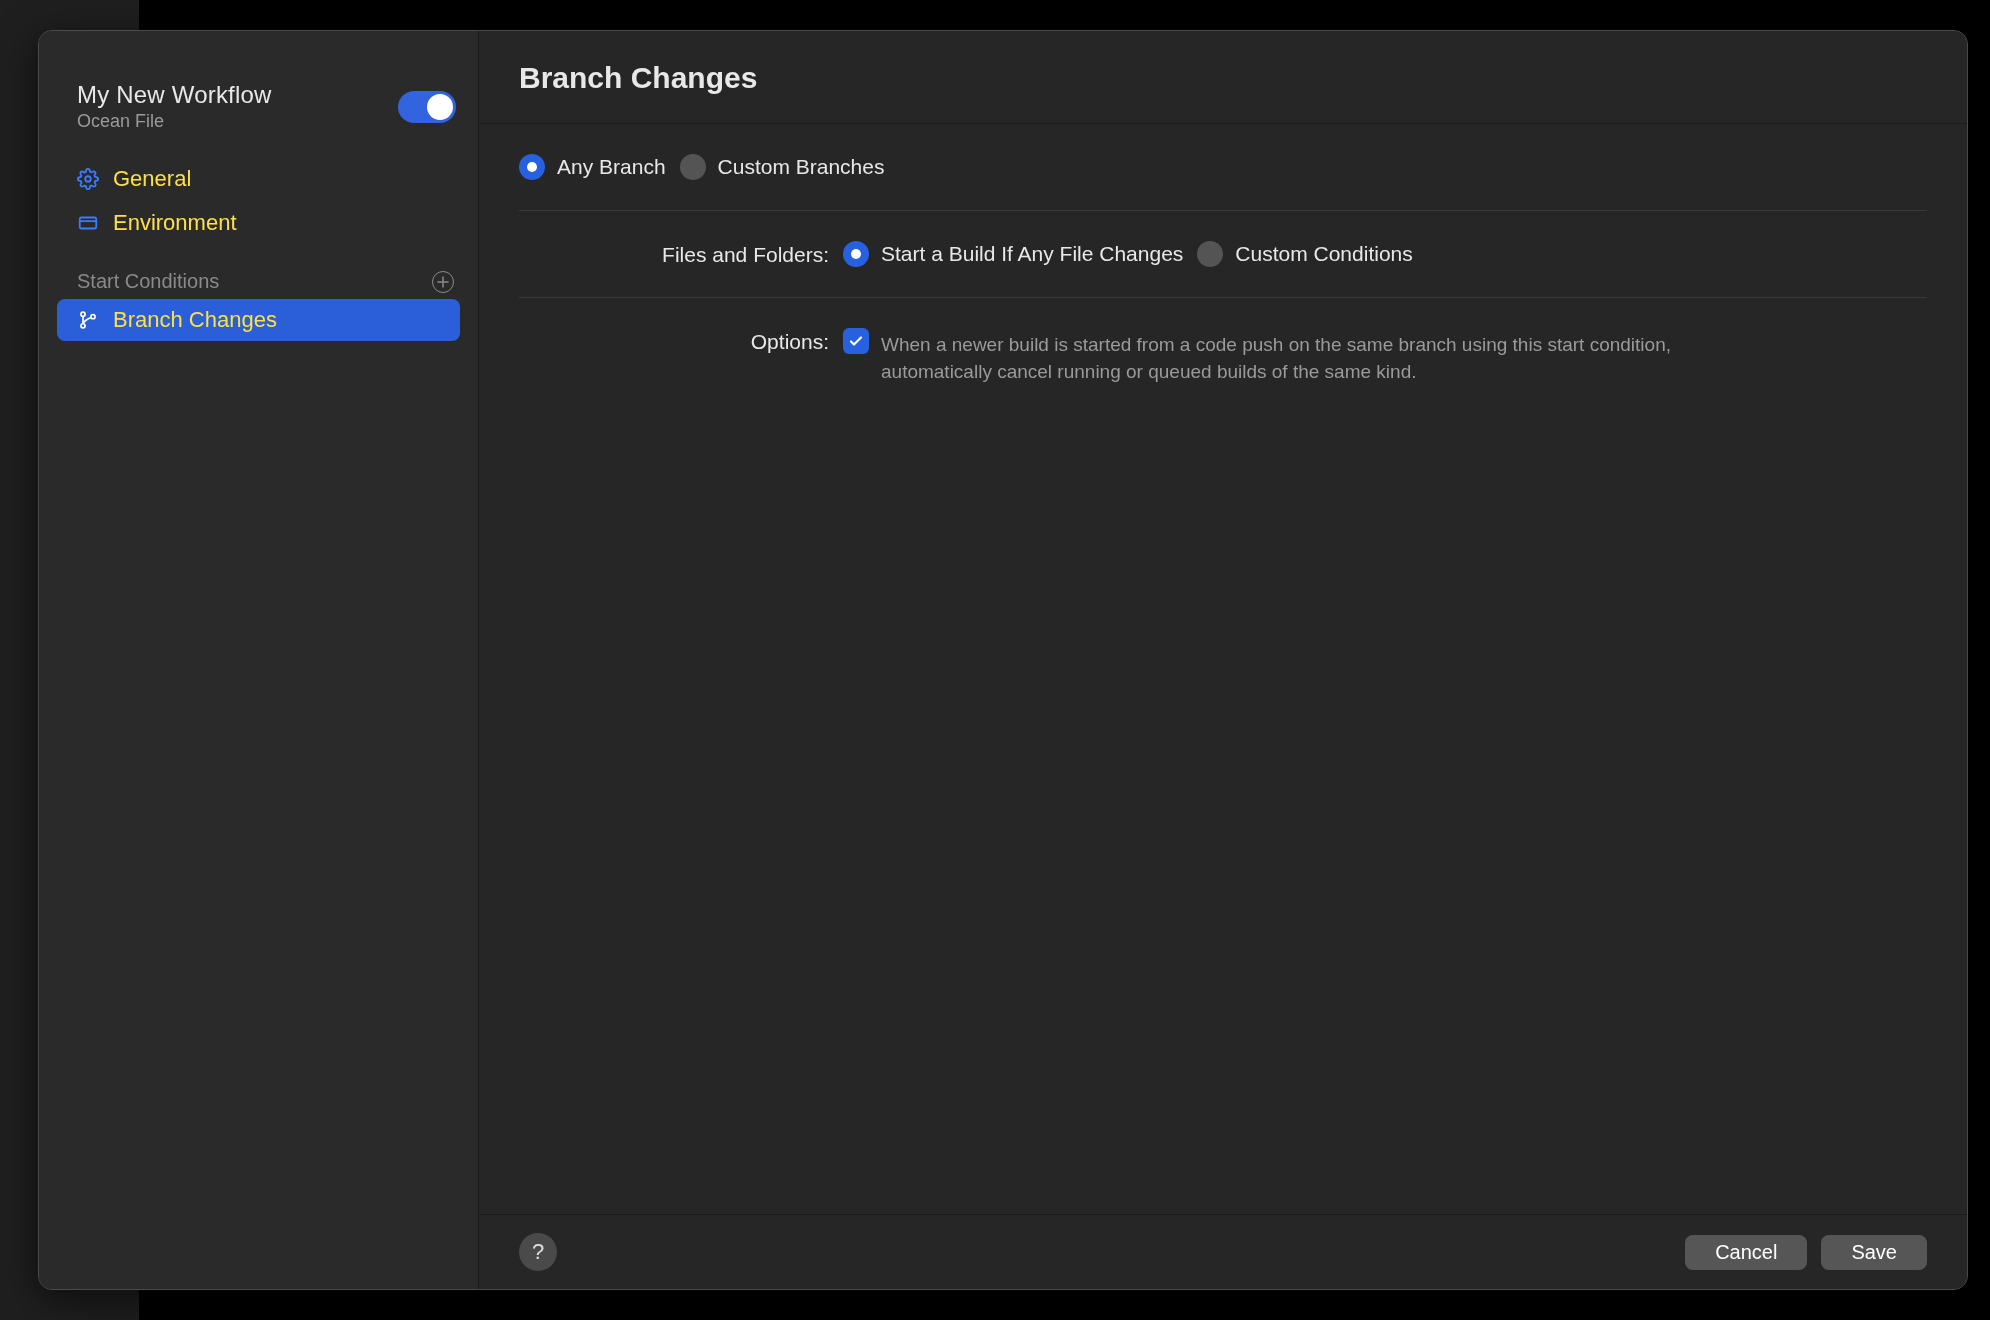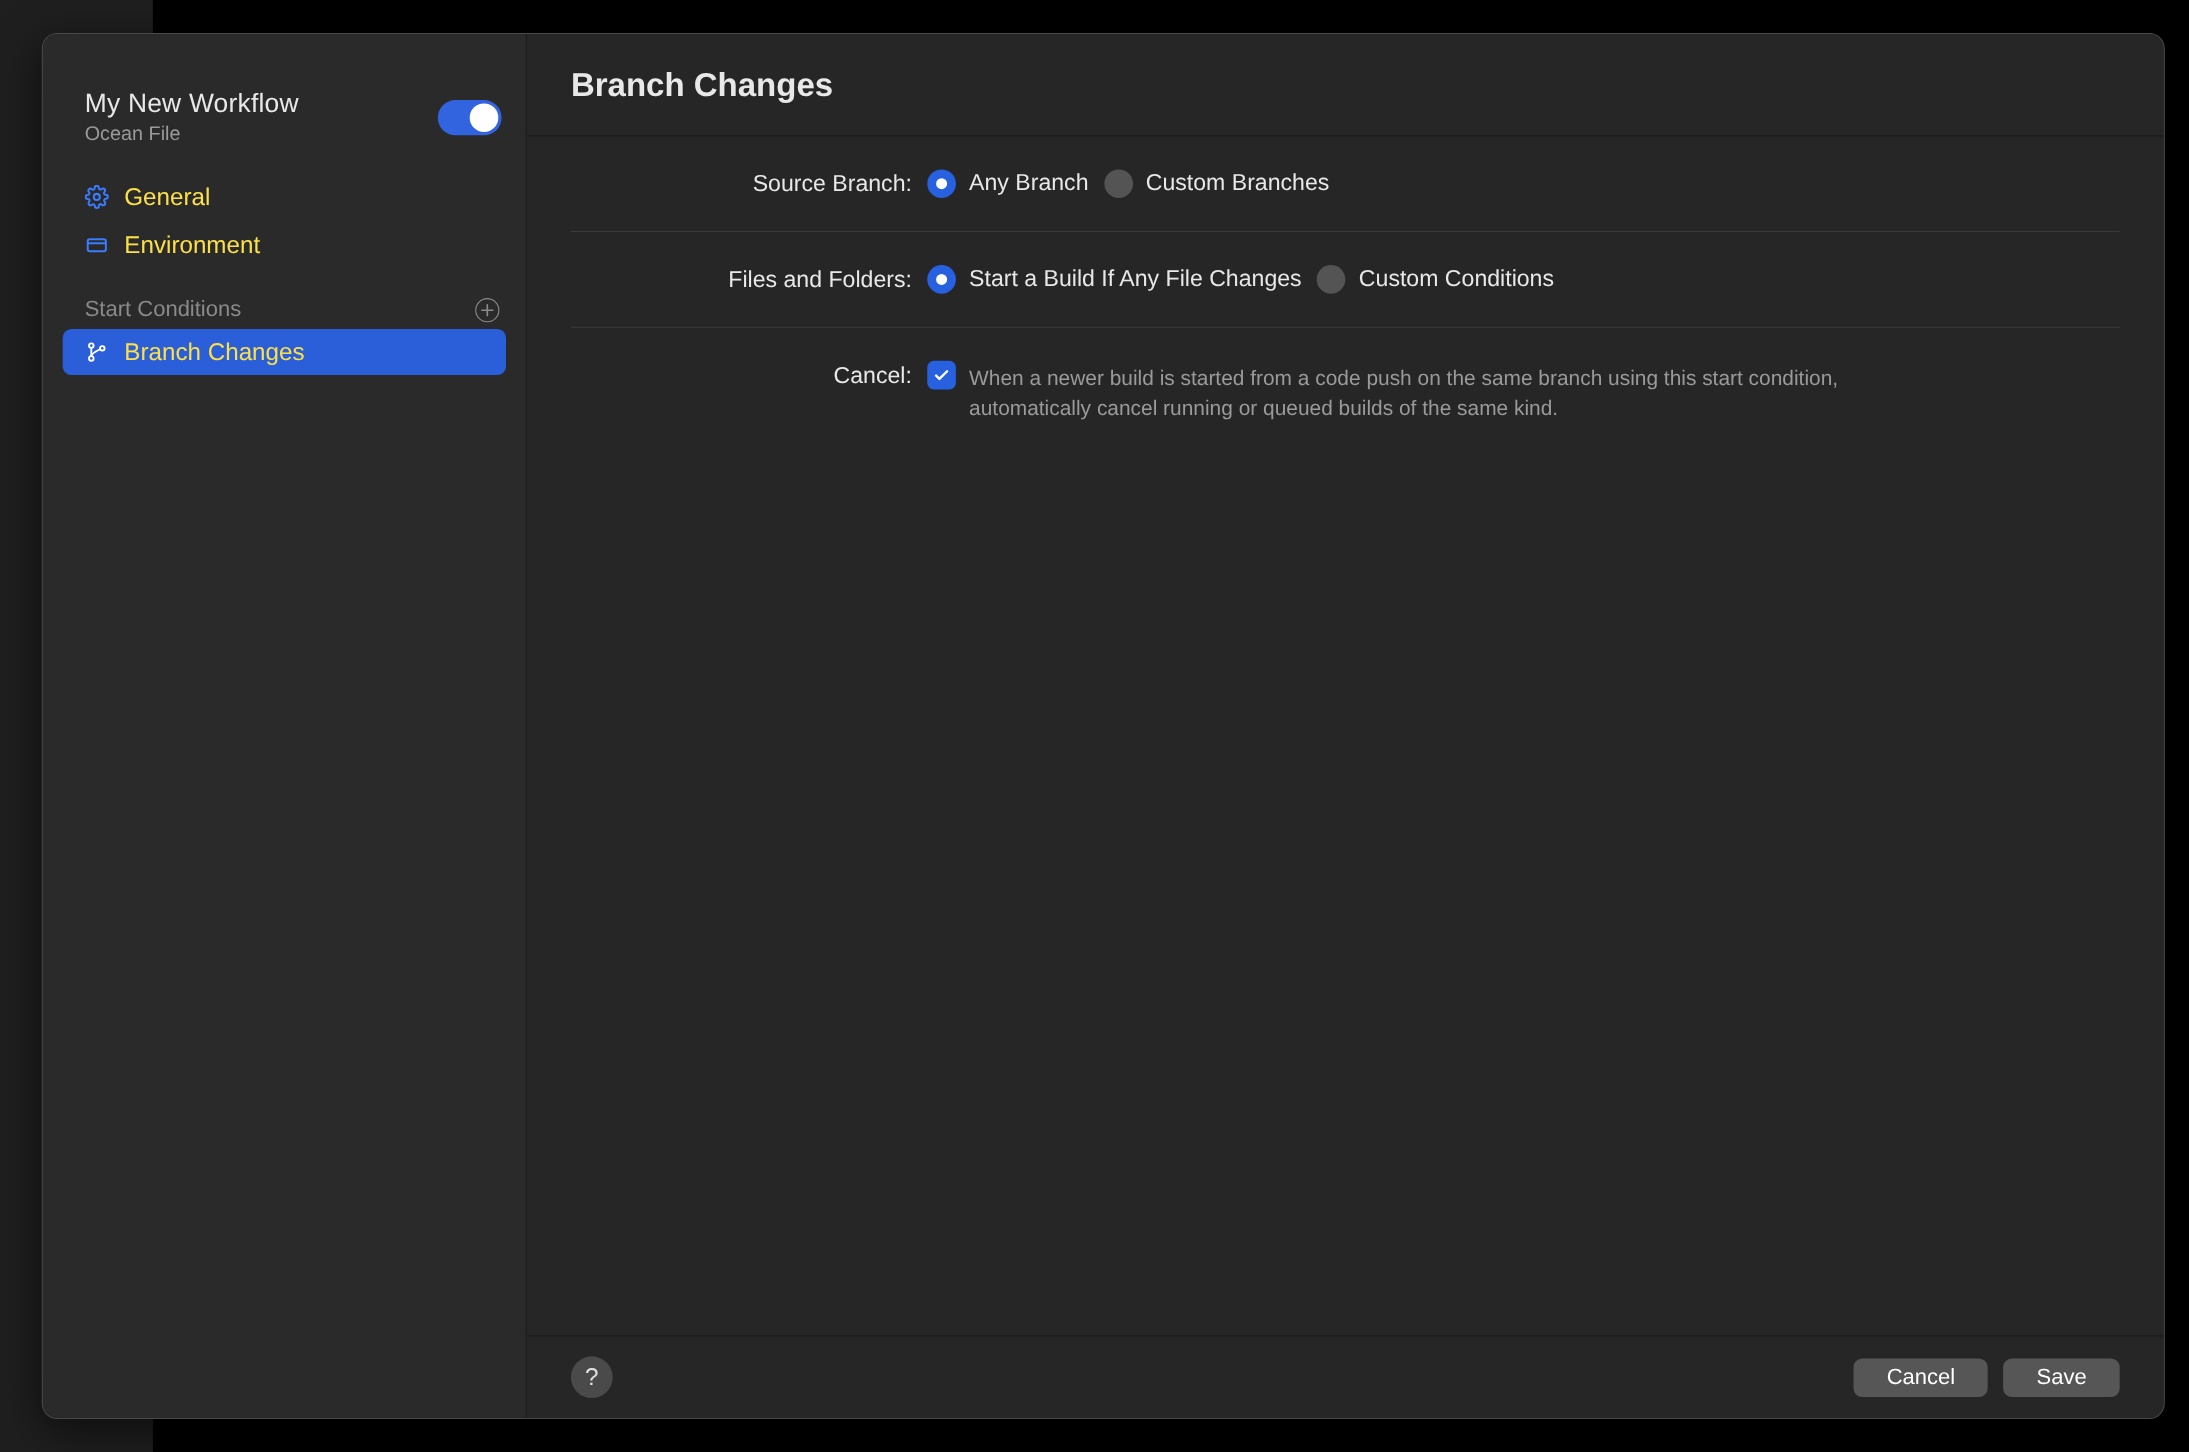--- a/index.html
+++ b/index.html
@@ -336,23 +336,20 @@
   </aside>
 
   <main class="main">
     <header class="main-header">
       <h1 class="main-title">Branch Changes</h1>
     </header>
 
     <div class="main-content">
 
       <div class="form-group">
-        <div class="form-label-col">
-          <span class="form-label">Source Branch:</span>
-        </div>
         <div class="form-control-col">
           <div class="radio-row">
             <span class="radio checked"></span>
             <span class="radio-label">Any Branch</span>
           </div>
           <div class="radio-row">
             <span class="radio"></span>
             <span class="radio-label">Custom Branches</span>
           </div>
         </div>
@@ -369,21 +366,21 @@
           </div>
           <div class="radio-row">
             <span class="radio"></span>
             <span class="radio-label">Custom Conditions</span>
           </div>
         </div>
       </div>
 
       <div class="form-group last">
         <div class="form-label-col">
-          <span class="form-label">Cancel:</span>
+          <span class="form-label">Options:</span>
         </div>
         <div class="form-control-col">
           <div class="check-row">
             <span class="checkbox">
               <svg viewBox="0 0 16 16" width="16" height="16">
                   <path d="M3 8.5l3 3 7-7" stroke="#fff" stroke-width="2.2" fill="none" stroke-linecap="round" stroke-linejoin="round"></path>
                 </svg>
             </span>
             <div class="check-text-col">
               <span class="check-desc">When a newer build is started from a code push on the same branch using this start condition, automatically cancel running or queued builds of the same kind.</span>

